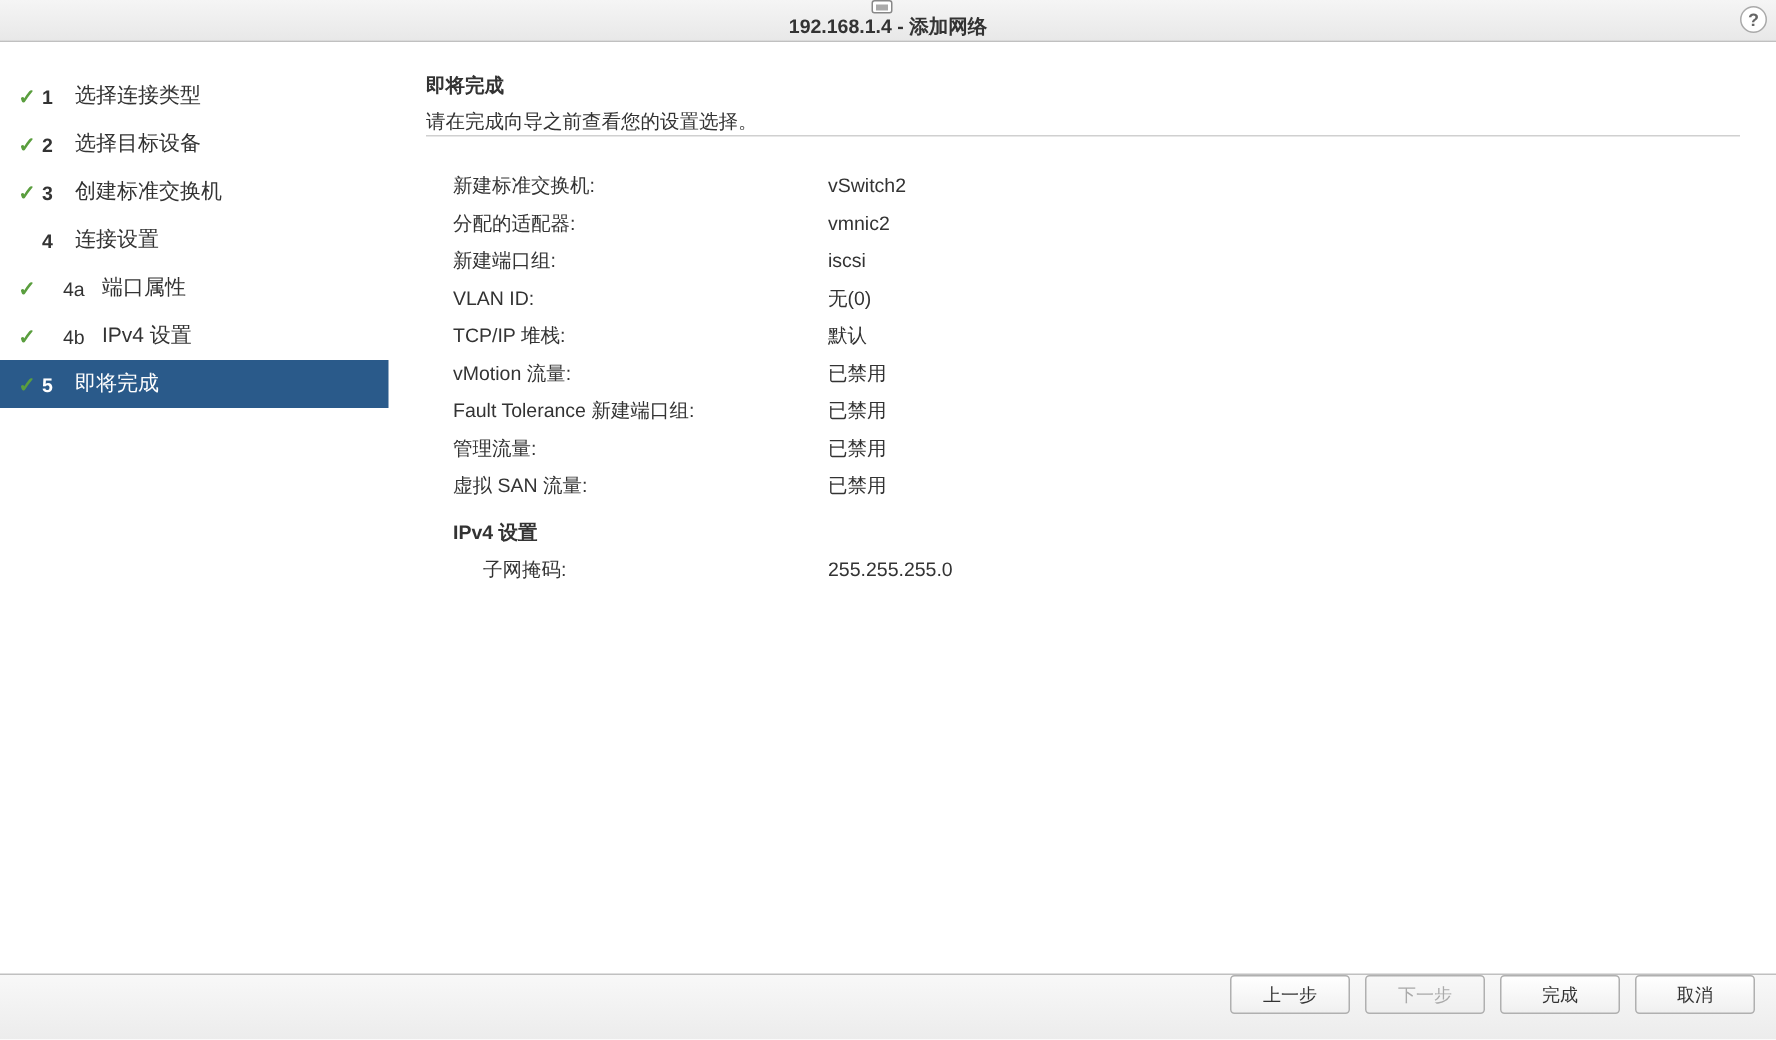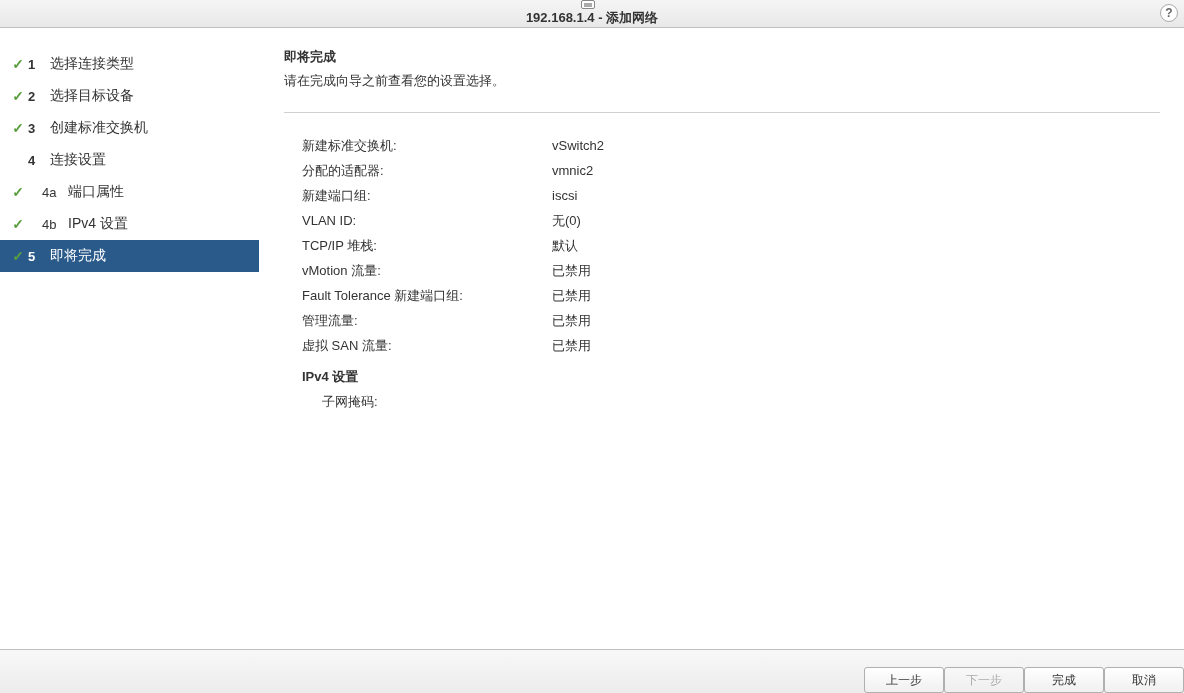--- a/index.html
+++ b/index.html
@@ -120,21 +120,21 @@
     }
     .content-title {
       font-weight: bold;
       font-size: 13px;
       color: #333;
       margin-bottom: 6px;
     }
     .content-subtitle {
       color: #333;
       font-size: 13px;
-      margin-bottom: 22px;
+      margin-bottom: 0;
     }
     .content-divider {
       border: none;
       border-top: 1px solid #d0d0d0;
       margin-bottom: 20px;
     }
     .summary {
       padding-left: 18px;
     }
     .summary-row {
@@ -162,21 +162,23 @@
     .footer {
       position: absolute;
       bottom: 0;
       left: 0;
       right: 0;
       height: 44px;
       border-top: 1px solid #c0c0c0;
       background: linear-gradient(to bottom, #f8f8f8, #ececec);
       display: flex;
       justify-content: flex-end;
-      align-items: flex-end;
+      align-items: flex-start;
+      padding-right: 14px;
+      gap: 10px;
     }
     .btn {
       min-width: 80px;
       height: 26px;
       border: 1px solid #b0b0b0;
       border-radius: 3px;
       background: linear-gradient(to bottom, #ffffff, #f0f0f0);
       font-size: 12px;
       color: #333;
       cursor: pointer;
@@ -272,20 +274,21 @@
           <div class="summary-label">管理流量:</div>
           <div class="summary-value">已禁用</div>
         </div>
         <div class="summary-row">
           <div class="summary-label">虚拟 SAN 流量:</div>
           <div class="summary-value">已禁用</div>
         </div>
         <div class="section-title">IPv4 设置</div>
         <div class="summary-row indent">
           <div class="summary-label">子网掩码:</div>
+          <div class="summary-value">255.255.255.0</div>
         </div>
       </div>
   </div>
 </div>
 
 <div class="footer">
   <button class="btn">上一步</button>
   <button class="btn disabled">下一步</button>
   <button class="btn">完成</button>
   <button class="btn">取消</button>

